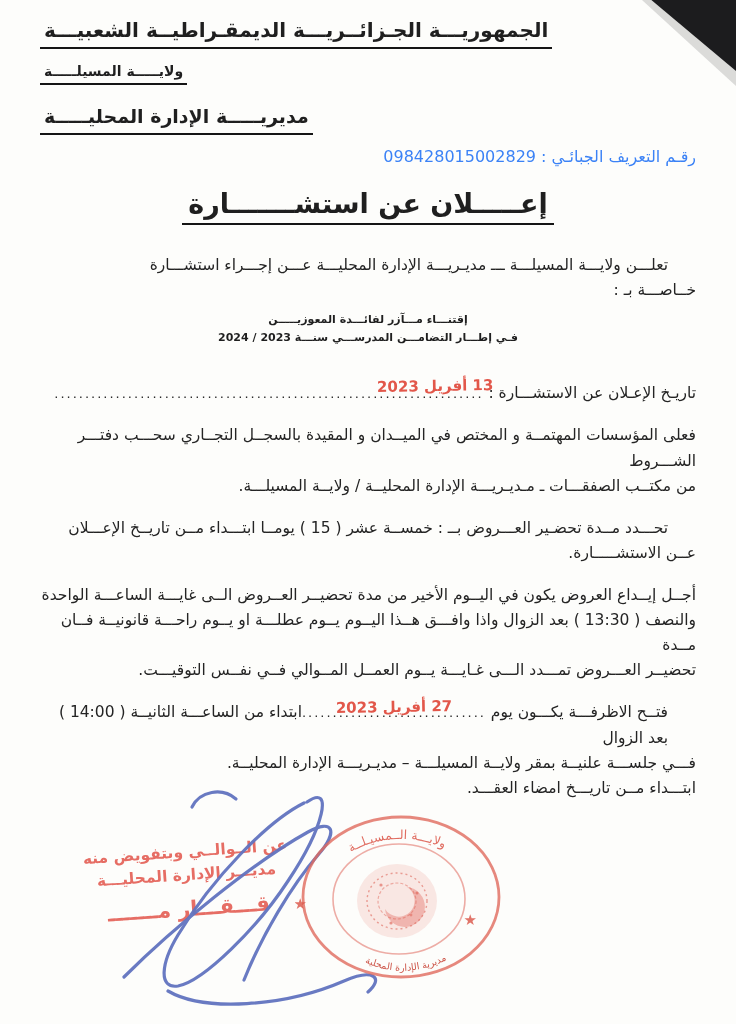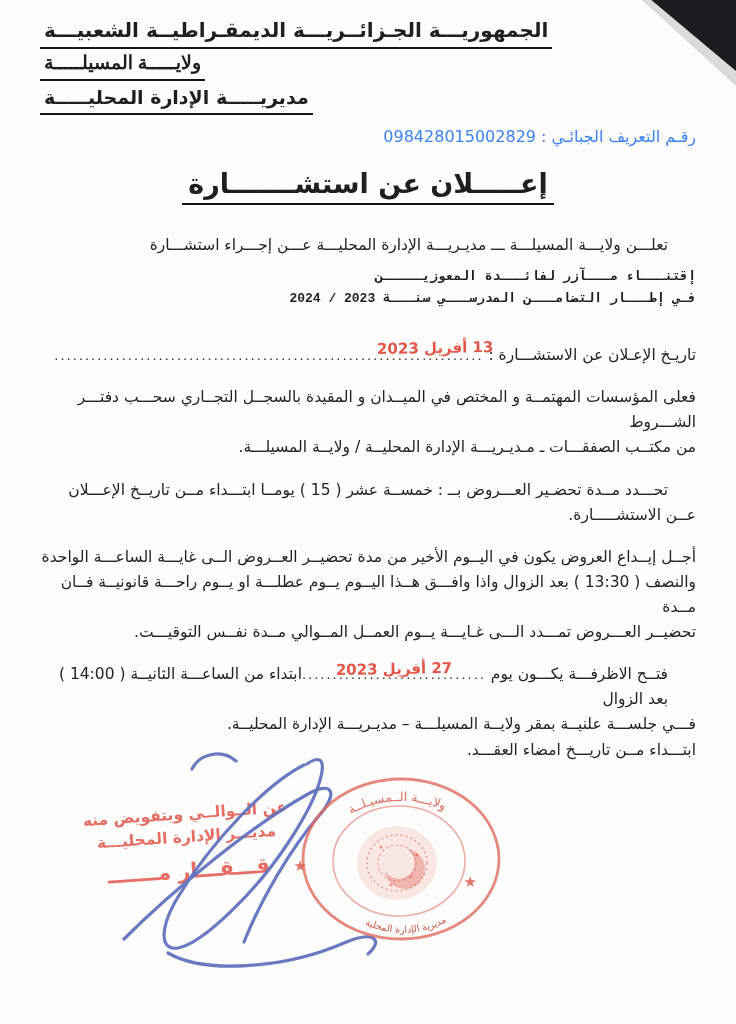--- a/index.html
+++ b/index.html
@@ -15,34 +15,34 @@
   .corner-soft{ position:absolute; top:0; right:0; width:100px; height:86px;
     background:#9a9a9a; opacity:.35; clip-path:polygon(6% 0,100% 0,100% 100%); }
   .corner-dark{ position:absolute; top:0; right:0; width:92px; height:74px;
     background:#1c1c1e; clip-path:polygon(8% 0,100% 0,100% 96%); }
 
   .content{ padding:16px 40px 0 40px; }
 
   .hline{ text-align:left; font-weight:bold; line-height:1.45; }
   .hline .u{ display:inline-block; border-bottom:2.2px solid #151515; padding:0 4px 2px; }
   .h1{ font-size:20px; }
-  .h2{ font-size:19px; margin-top:0;font-family:Liberation Serif, serif; }
-  .h3{ font-size:19px; margin-top:3px; }
+  .h2{ font-size:14px; margin-top:12px; }
+  .h3{ font-size:19px; margin-top:18px; }
 
   .tax{ font-size:16px; margin-top:12px; color:#3b82f6; }
 
   .title-wrap{ text-align:center; margin-top:22px; }
   .title{ display:inline-block; font-size:27px; font-weight:bold;
           border-bottom:2.6px solid #151515; padding:0 6px 4px; }
 
   .p{ font-size:15.5px; line-height:1.62; text-align:right; color:#242424; }
   .mt{ margin-top:17px; }
   .indent{ padding-right:28px; }
 
-  .subject{ font-weight:bold; font-size:13px; line-height:1.65; margin-top:8px;font-family:Liberation Mono, monospace; }
+  .subject{ text-align:center; font-weight:bold; font-size:11px; line-height:1.65; margin-top:8px; }
 
   .date-line{ position:relative; margin-top:34px; }
   .dots-wrap{ position:relative; display:inline-block; }
   .dots{ letter-spacing:2px; font-size:13px; color:#2a2a2a; }
 
   .stamp{
     position:absolute; color:#e0493c; font-weight:bold; font-size:15px;
     letter-spacing:1.5px; white-space:nowrap; opacity:.92;
     transform:rotate(-1deg); font-family:"DejaVu Sans","Liberation Sans",sans-serif;
   }
@@ -82,37 +82,38 @@
       <span class="u">مديريـــــة الإدارة المحليـــــة</span>
     </div>
 
     <div class="tax">رقـم التعريف الجبائـي : 098428015002829</div>
 
     <div class="title-wrap">
       <span class="title">إعـــــلان عن استشـــــــارة</span>
     </div>
 
     <div class="p mt indent" style="margin-top:28px;">تعلـــن ولايـــة المسيلـــة ـــ مديـريـــة الإدارة المحليـــة عـــن إجـــراء استشـــارة</div>
+    <div class="p">خــاصـــة بـ :</div>
 
     <div class="subject">إقتنـــاء مـــآزر لفائـــدة المعوزيـــــن</div>
     <div class="subject" style="margin-top:0;">فـي إطـــار التضامـــن المدرســـي سنـــة 2023 / 2024</div>
 
     <div class="p date-line">
       <span>تاريـخ الإعـلان عن الاستشـــارة : </span><span class="dots-wrap"><span class="stamp stamp-announce">13 أفريل 2023</span><span class="dots">......................................................................</span></span>
     </div>
 
     <div class="p mt">فعلى المؤسسات المهتمــة و المختص في الميــدان و المقيدة بالسجــل التجــاري سحـــب دفتـــر الشـــروط</div>
     <div class="p">من مكتــب الصفقـــات ـ مـديـريـــة الإدارة المحليــة / ولايــة المسيلـــة.</div>
 
     <div class="p mt indent">تحـــدد مــدة تحضـير العـــروض بــ :  خمســة عشر ( 15 ) يومــا ابتـــداء مــن تاريــخ الإعـــلان</div>
     <div class="p">عــن الاستشـــــارة.</div>
 
     <div class="p mt">أجــل إيــداع العروض يكون في اليــوم الأخير من مدة تحضيــر العــروض الــى غايـــة الساعـــة الواحدة</div>
     <div class="p">والنصف ( 13:30 ) بعد الزوال واذا وافـــق هــذا اليــوم يــوم عطلـــة او يــوم راحـــة قانونيــة فــان مــدة</div>
-    <div class="p">تحضيــر العـــروض تمـــدد الـــى غـايـــة يــوم العمــل المــوالي مــدة نفــس التوقيـــت.</div>
+    <div class="p">تحضيــر العـــروض تمـــدد الـــى غـايـــة يــوم العمــل المــوالي فــي نفــس التوقيـــت.</div>
 
     <div class="p mt indent">
       <span>فتــح الاظرفـــة يكـــون يوم </span><span class="dots-wrap"><span class="stamp stamp-open">27 أفريل 2023</span><span class="dots">..............................</span></span><span>ابتداء من الساعـــة الثانيــة ( 14:00 ) بعد الزوال</span>
     </div>
     <div class="p">فـــي جلســـة علنيــة بمقر ولايــة المسيلـــة – مديـريـــة الإدارة المحليــة.</div>
 
     <div class="p">ابتـــداء مــن تاريـــخ امضاء العقـــد.</div>
 
     <div class="footer">
 

